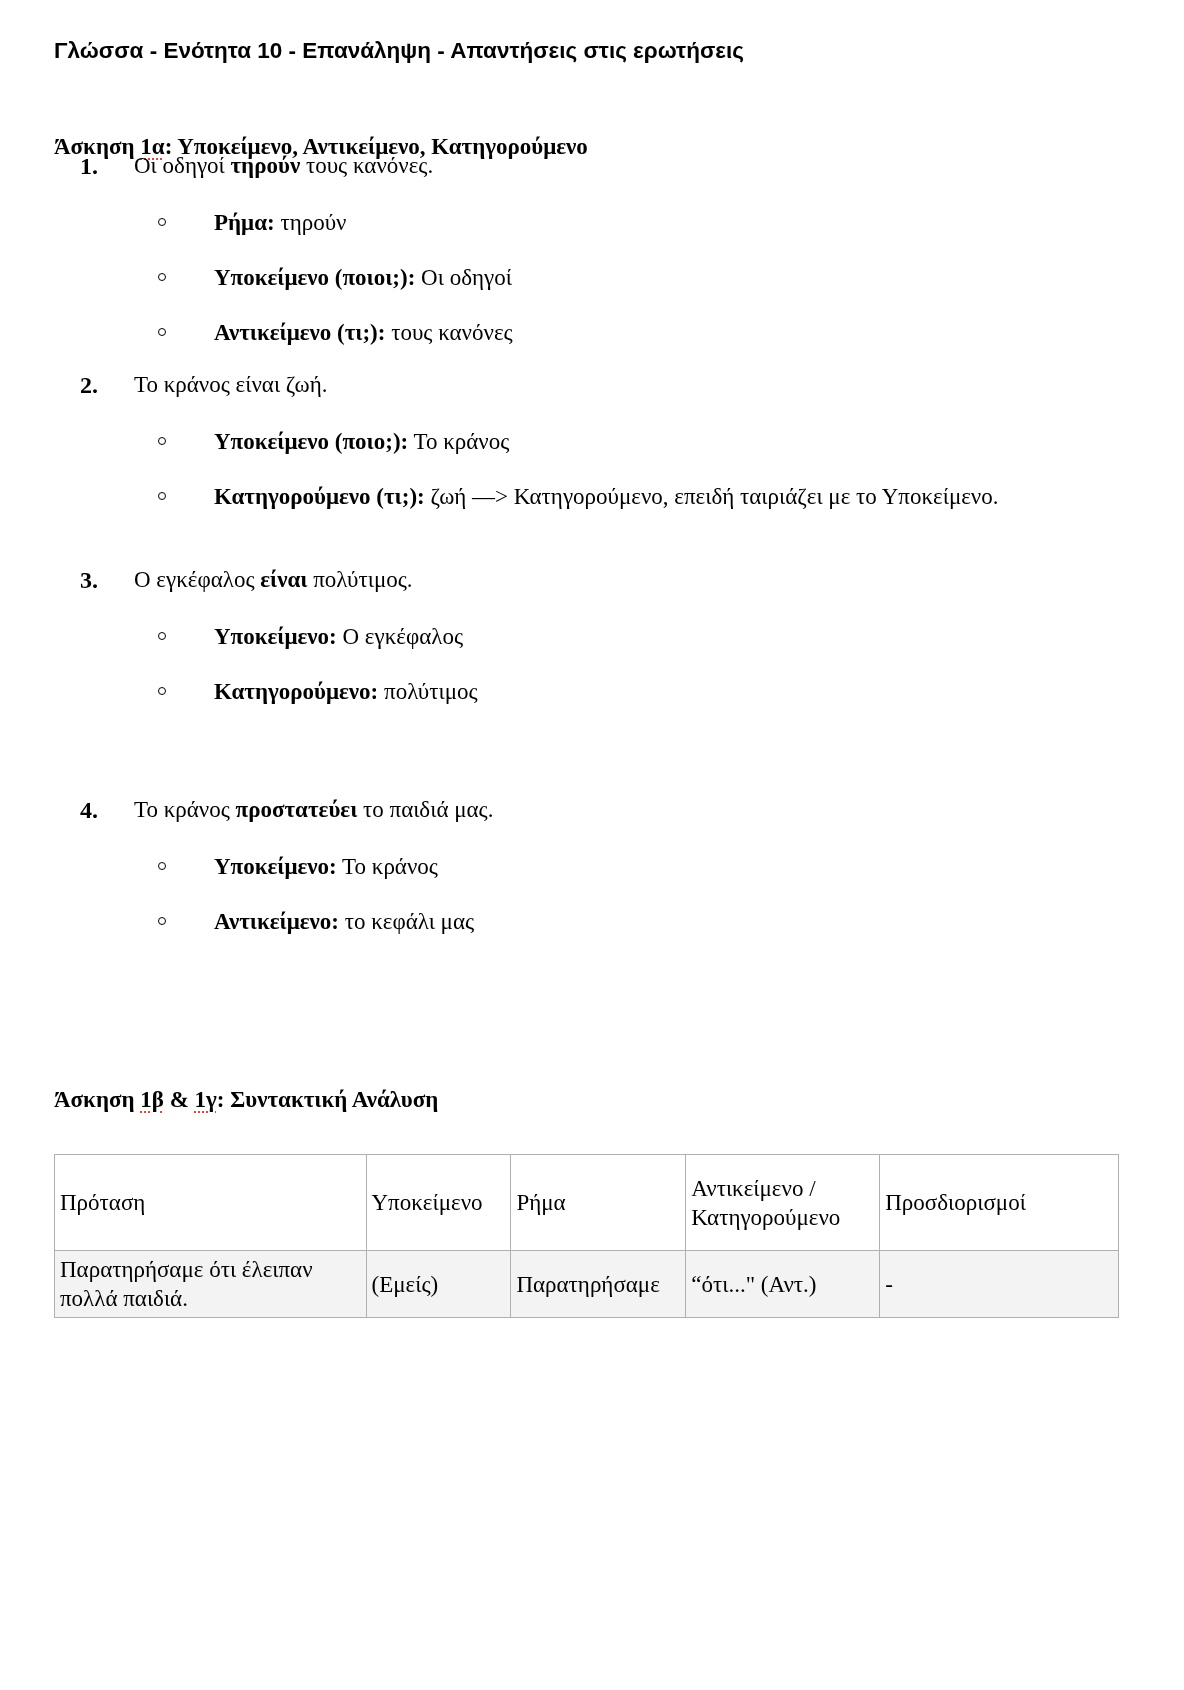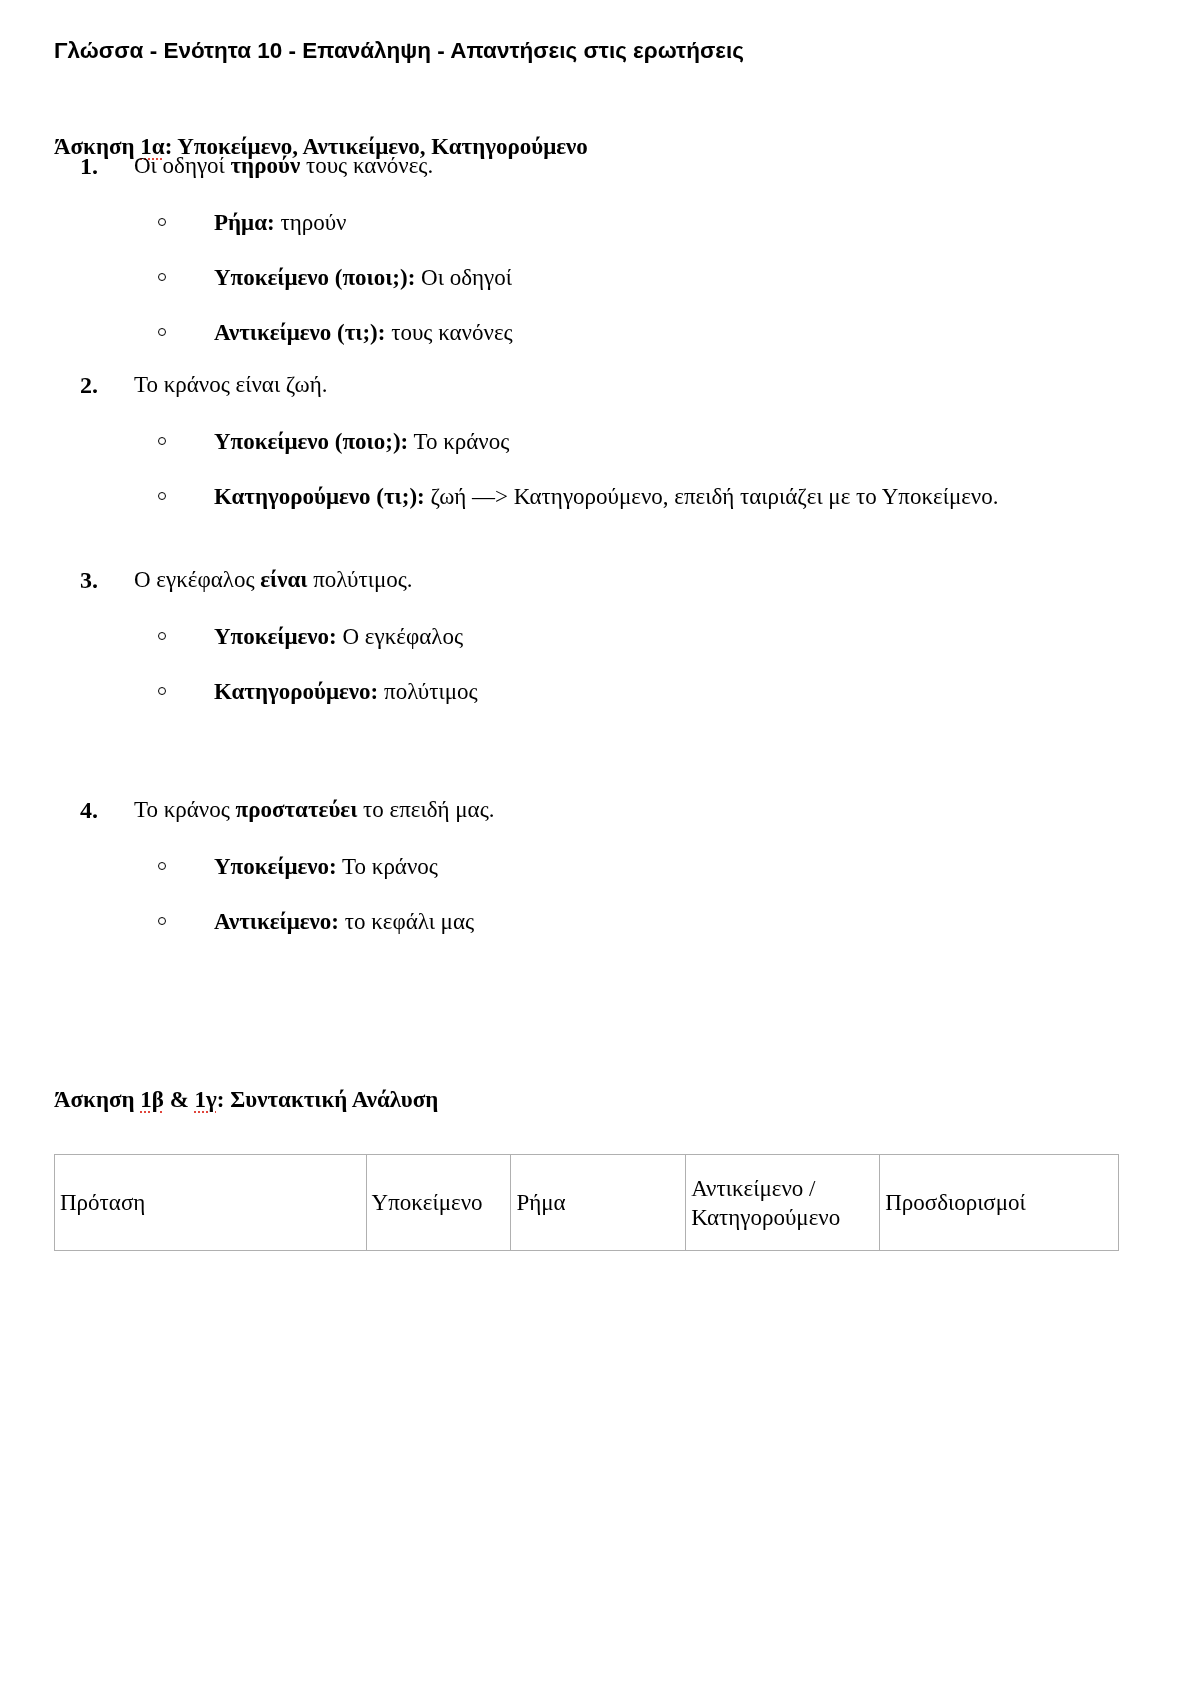--- a/index.html
+++ b/index.html
@@ -96,21 +96,21 @@
   <span class="bullet"></span>
   <span class="sub-text"><b>Υποκείμενο:</b><span> Ο εγκέφαλος</span></span>
 </div>
 <div class="sub-item" style="top:677px;">
   <span class="bullet"></span>
   <span class="sub-text"><b>Κατηγορούμενο:</b><span> πολύτιμος</span></span>
 </div>
 
 <div class="num-item" style="top:797px;">
   <span class="num-label">4.</span>
-  <span class="num-text"><span>Το κράνος </span><b>προστατεύει</b><span> το επειδή μας.</span></span>
+  <span class="num-text"><span>Το κράνος </span><b>προστατεύει</b><span> το παιδιά μας.</span></span>
 </div>
 <div class="sub-item" style="top:852px;">
   <span class="bullet"></span>
   <span class="sub-text"><b>Υποκείμενο:</b><span> Το κράνος</span></span>
 </div>
 <div class="sub-item" style="top:907px;">
   <span class="bullet"></span>
   <span class="sub-text"><b>Αντικείμενο:</b><span> το κεφάλι μας</span></span>
 </div>
 
@@ -125,14 +125,21 @@
       <col class="c5">
     </colgroup>
   <tbody>
       <tr class="h0">
     <td>Πρόταση</td>
     <td>Υποκείμενο</td>
     <td>Ρήμα</td>
     <td>Αντικείμενο / Κατηγορούμενο</td>
     <td>Προσδιορισμοί</td>
   </tr>
+  <tr class="r5 alt">
+    <td>Παρατηρήσαμε ότι έλειπαν πολλά παιδιά.</td>
+    <td>(Εμείς)</td>
+    <td>Παρατηρήσαμε</td>
+    <td>“ότι..." (Αντ.)</td>
+    <td>-</td>
+  </tr>
 </tbody>
   </table>
 
 </body></html>

